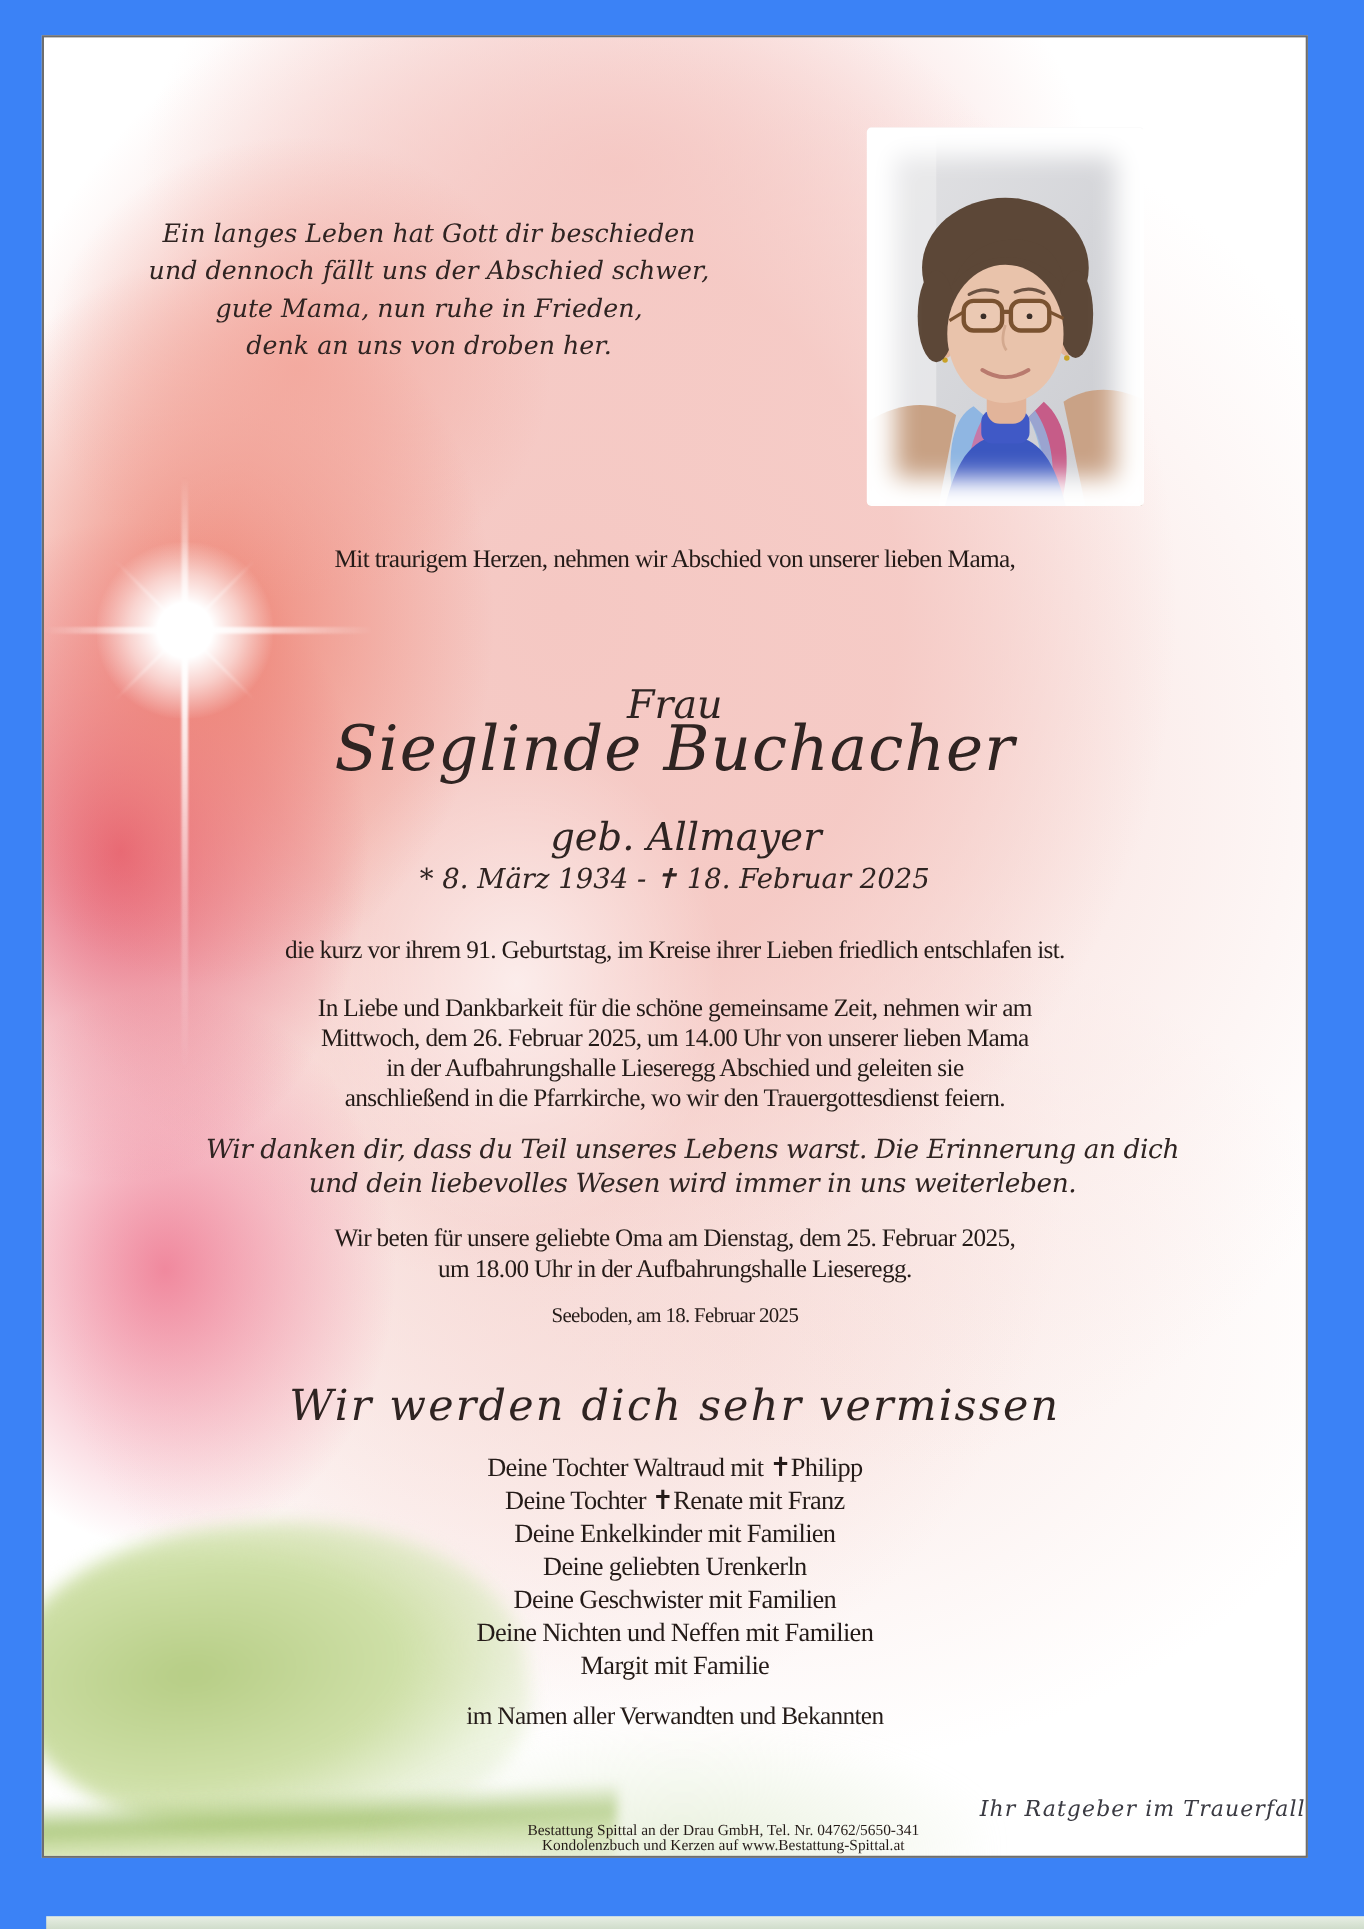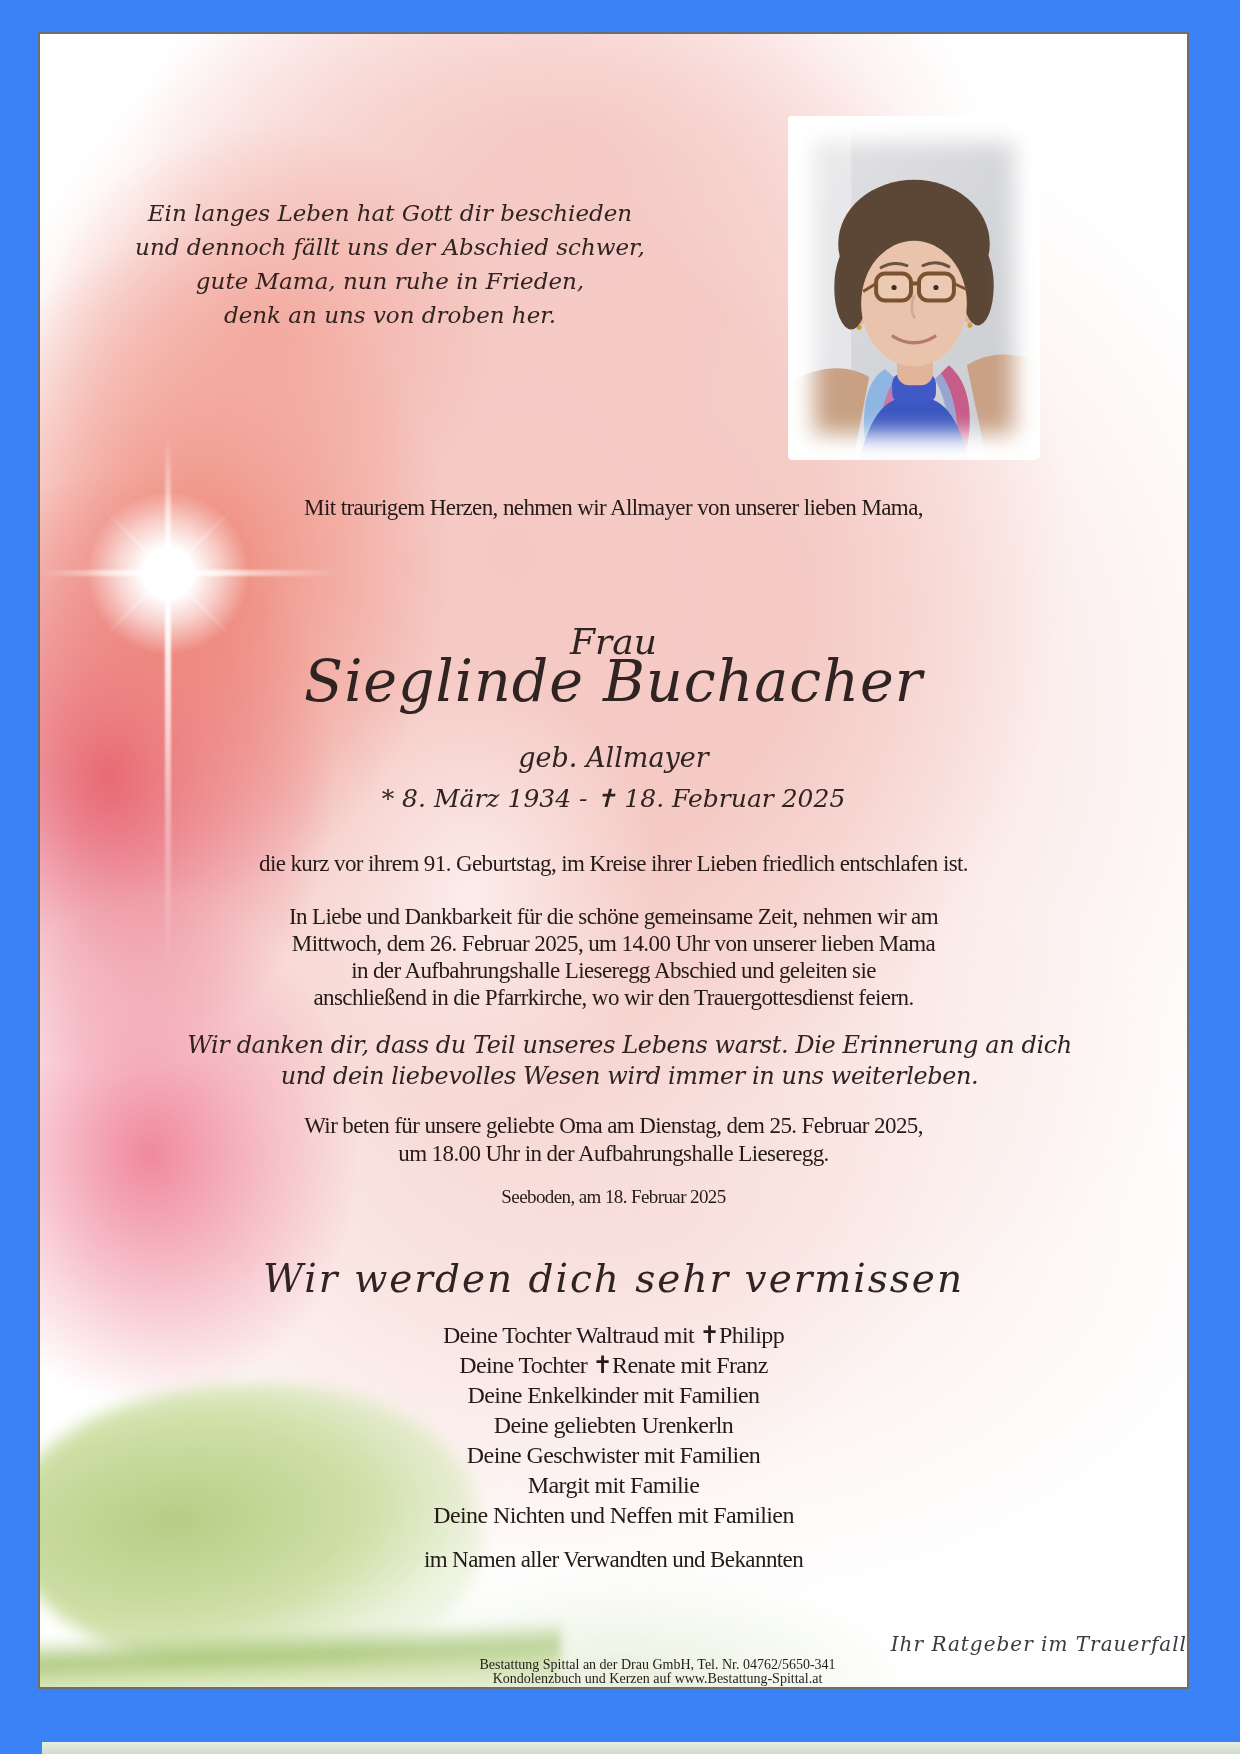--- a/index.html
+++ b/index.html
@@ -74,21 +74,21 @@
     box-shadow: inset 0 0 22px 26px #ffffff;
   }
   
   .txt { position:absolute; left:0; width:1147px; text-align:center; }
   .script { font-family:"DejaVu Serif",serif; font-style:italic; color:#2f2422; }
   .serif  { font-family:"Liberation Serif","DejaVu Serif",serif; letter-spacing:-0.6px; color:#241b18; }
   .verse  { top:162px; left:70px; width:560px; font-size:23px; line-height:34px; }
   .intro  { top:459px; font-size:23px; line-height:30px; }
   .salutation { top:587px; font-size:36px; }
   .name   { top:614px; font-size:57px; letter-spacing:1px; }
-  .birth  { top:708px; font-size:27px; }
+  .birth  { top:708px; font-size:35px;padding-left:10px; }
   .dates  { top:750px; font-size:25px; }
   .passing{ top:817px; font-size:23px; }
   .funeral{ top:869px; font-size:23px; line-height:27px; }
   .thanks { top:996px; font-size:24px; line-height:31px; letter-spacing:-0.4px;padding-left:16px; }
   .prayer { top:1078px; font-size:23px; line-height:28px; }
   .placedate { top:1152px; font-size:19px; }
   .farewell  { top:1222px; font-size:39px; letter-spacing:2px; }
   .mourners  { top:1286px; font-size:24px; line-height:30px; }
   .closing   { top:1513px; font-size:23px; }
   .slogan    { top:1598px; font-size:20px; color:#3a3a42; letter-spacing:1px;text-align:right; }
@@ -161,21 +161,21 @@
     </div>
 
     <div class="txt script verse">
       <div>Ein langes Leben hat Gott dir beschieden</div>
       <div>und dennoch fällt uns der Abschied schwer,</div>
       <div>gute Mama, nun ruhe in Frieden,</div>
       <div>denk an uns von droben her.</div>
     </div>
 
     <div class="txt serif intro">
-      <div>Mit traurigem Herzen, nehmen wir Allmayer von unserer lieben Mama,</div>
+      <div>Mit traurigem Herzen, nehmen wir Abschied von unserer lieben Mama,</div>
     </div>
 
     <div class="txt script salutation">Frau</div>
     <div class="txt script name">Sieglinde Buchacher</div>
     <div class="txt script birth">geb. Allmayer</div>
     <div class="txt script dates">* 8. März 1934 - ✝ 18. Februar 2025</div>
 
     <div class="txt serif passing">die kurz vor ihrem 91. Geburtstag, im Kreise ihrer Lieben friedlich entschlafen ist.</div>
 
     <div class="txt serif funeral">
@@ -198,22 +198,22 @@
     <div class="txt serif placedate">Seeboden, am 18. Februar 2025</div>
 
     <div class="txt script farewell">Wir werden dich sehr vermissen</div>
 
     <div class="txt serif mourners">
       <div>Deine Tochter Waltraud mit ✝Philipp</div>
       <div>Deine Tochter ✝Renate mit Franz</div>
       <div>Deine Enkelkinder mit Familien</div>
       <div>Deine geliebten Urenkerln</div>
       <div>Deine Geschwister mit Familien</div>
+      <div>Deine Nichten und Neffen mit Familien</div>
       <div>Margit mit Familie</div>
-      <div>Deine Nichten und Neffen mit Familien</div>
     </div>
 
     <div class="txt serif closing">im Namen aller Verwandten und Bekannten</div>
 
     <div class="txt script slogan">Ihr Ratgeber im Trauerfall</div>
     <div class="txt serif footer-small">
       <div>Bestattung Spittal an der Drau GmbH, Tel. Nr. 04762/5650-341</div>
       <div>Kondolenzbuch und Kerzen auf www.Bestattung-Spittal.at</div>
     </div>
 

